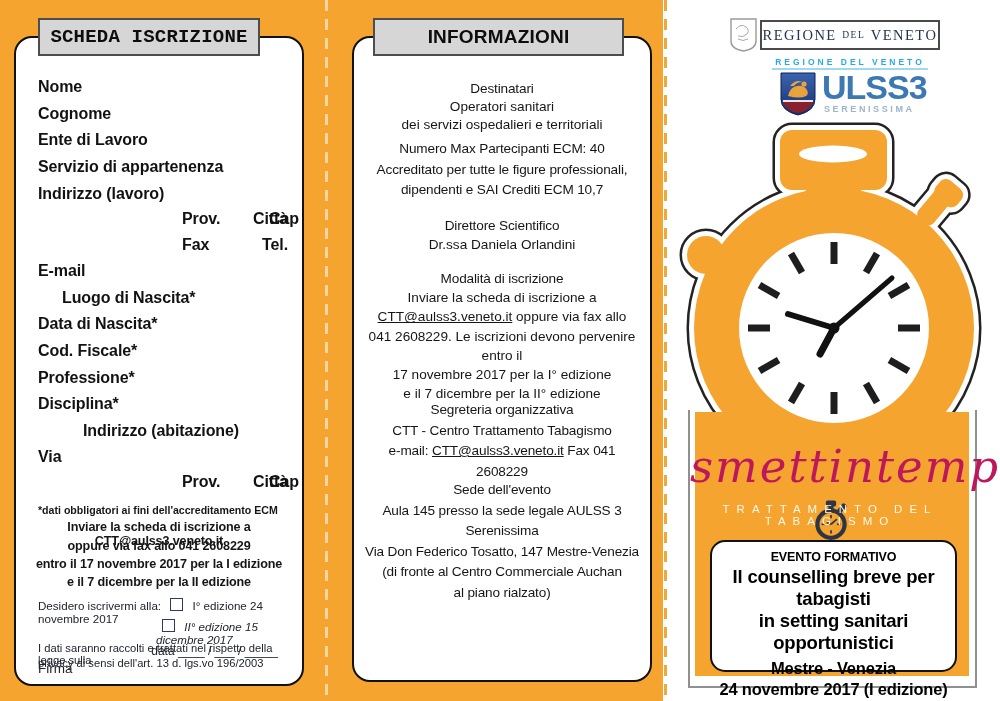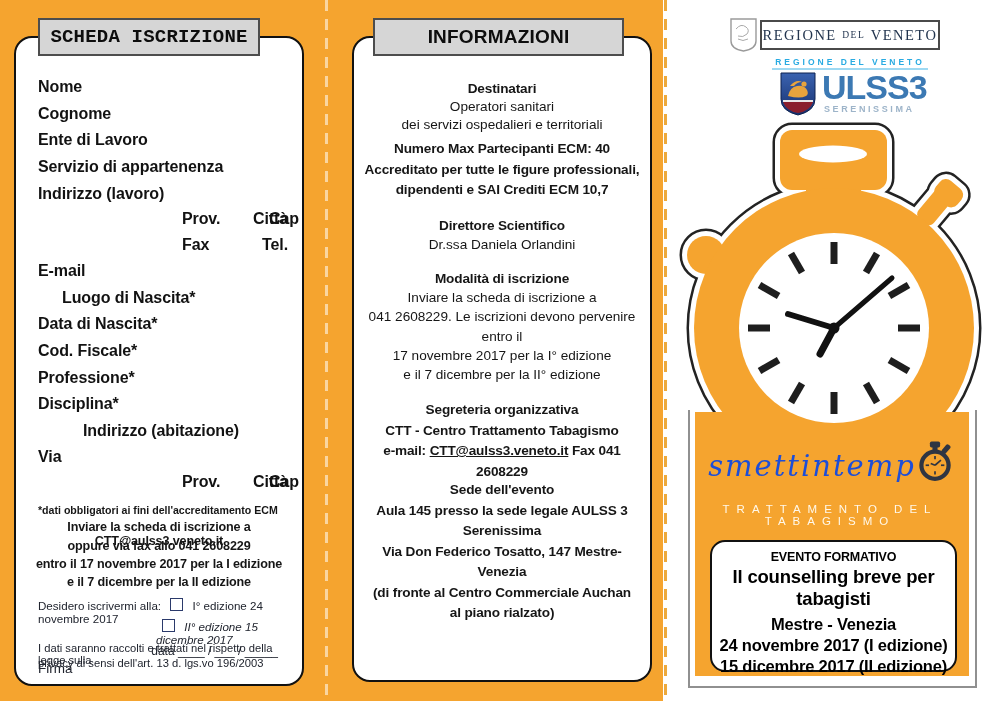--- a/index.html
+++ b/index.html
@@ -18,36 +18,36 @@
   .frow{position:absolute;font-weight:700;font-size:16px;letter-spacing:-.1px;color:#121212;text-align:right;}
   .fcol2{position:absolute;left:144px;top:0;}
   .fcol3{position:absolute;left:231px;top:0;}
   .smallnote{position:absolute;font-size:10.6px;font-weight:700;}
   .sendline{position:absolute;left:0;width:100%;text-align:center;font-weight:700;font-size:12.6px;letter-spacing:-.15px;}
   .plain{font-weight:400;font-size:11.6px;color:#20242e;}
   .chkbox{display:inline-block;width:11px;height:11px;border:1.6px solid #2b3a6b;background:#fff;
           vertical-align:-1px;margin:0 6px;}
   
   .sect{position:absolute;left:8px;width:calc(100% - 16px);text-align:center;font-size:13.6px;}
-  .b{font-weight:700;letter-spacing:-.15px;}
+  .b{font-weight:400;letter-spacing:-.15px;}
   .u{text-decoration:underline;}
   
   .banner{position:absolute;left:760px;top:20px;width:176px;height:26px;border:2px solid #4a4a4a;
           background:#fff;display:flex;align-items:center;justify-content:center;
           font-family:"Liberation Serif",serif;color:#22344e;letter-spacing:1.5px;}
   .cyan-ln{position:absolute;left:770px;top:57px;width:160px;text-align:center;
            font-size:8.5px;font-weight:700;letter-spacing:3px;color:#29abe2;}
   .ulss-word{position:absolute;left:822px;top:70px;width:120px;font-weight:700;font-size:34px;
              letter-spacing:-1px;color:#3c79b3;line-height:34px;}
   .seren{position:absolute;left:824px;top:104px;font-size:9px;letter-spacing:2.6px;color:#9db4c9;font-weight:700;}
   .frame{position:absolute;left:688px;top:410px;width:285px;height:276px;
          border-left:2px solid #909090;border-right:2px solid #909090;border-bottom:2px solid #909090;}
   .scriptlogo{position:absolute;left:690px;top:440px;width:280px;text-align:center;
               font-family:"DejaVu Serif",serif;font-style:italic;font-weight:500;
-              font-size:29px;letter-spacing:2px;color:#1d4ed8;}
+              font-size:45px;letter-spacing:2px;color:#be185d;}
   .sublogo{position:absolute;left:690px;top:503px;width:280px;text-align:center;
            font-size:11.5px;letter-spacing:7px;color:#fff8ea;font-weight:500;}
   .eventbox{position:absolute;left:710px;top:540px;width:243px;height:128px;background:#fff;
             border:2.5px solid #111;border-radius:15px;text-align:center;color:#000000;}
   .eventbox div{font-weight:700;letter-spacing:-.2px;}
 </style>
 </head>
 <body>
 
 <div id="page">
@@ -136,20 +136,23 @@
       </div>
 
       <div class="sect" style="top:178px;line-height:19px;">
         <div class="b">Direttore Scientifico</div>
         <div>Dr.ssa Daniela Orlandini</div>
       </div>
 
       <div class="sect" style="top:231px;line-height:19.2px;">
         <div class="b">Modalità di iscrizione</div>
         <div>Inviare la scheda di iscrizione a</div>
+        <div>
+          <span class="u">CTT@aulss3.veneto.it</span><span> oppure via fax allo</span>
+        </div>
         <div>041 2608229. Le iscrizioni devono pervenire entro il</div>
         <div>17 novembre 2017 per la I° edizione</div>
         <div>e il 7 dicembre per la II° edizione</div>
       </div>
 
       <div class="sect b" style="top:362px;line-height:20.5px;">
         <div>Segreteria organizzativa</div>
         <div>CTT - Centro Trattamento Tabagismo</div>
         <div>
           <span>e-mail: </span><span class="u">CTT@aulss3.veneto.it</span><span> Fax 041 2608229</span>
@@ -282,19 +285,20 @@
           <line x1="20" y1="29" x2="27" y2="23"></line>
             <line x1="20" y1="29" x2="15" y2="27"></line>
         </g>
       </svg>
     </div>
     <div class="sublogo">TRATTAMENTO DEL TABAGISMO</div>
 
     <div class="eventbox">
       <div style="font-size:12.5px;margin-top:8px;">EVENTO FORMATIVO</div>
       <div style="font-size:18.5px;line-height:22px;margin-top:2px;">Il counselling breve per tabagisti</div>
+      <div style="font-size:18.5px;line-height:22px;">in setting sanitari opportunistici</div>
       <div style="font-size:16.5px;line-height:21px;margin-top:4px;">Mestre - Venezia</div>
       <div style="font-size:16.5px;line-height:21px;">24 novembre 2017 (I edizione)</div>
       <div style="font-size:16.5px;line-height:21px;">15 dicembre 2017 (II edizione)</div>
     </div>
   </div>
 
 </div>
 
 </body></html>

